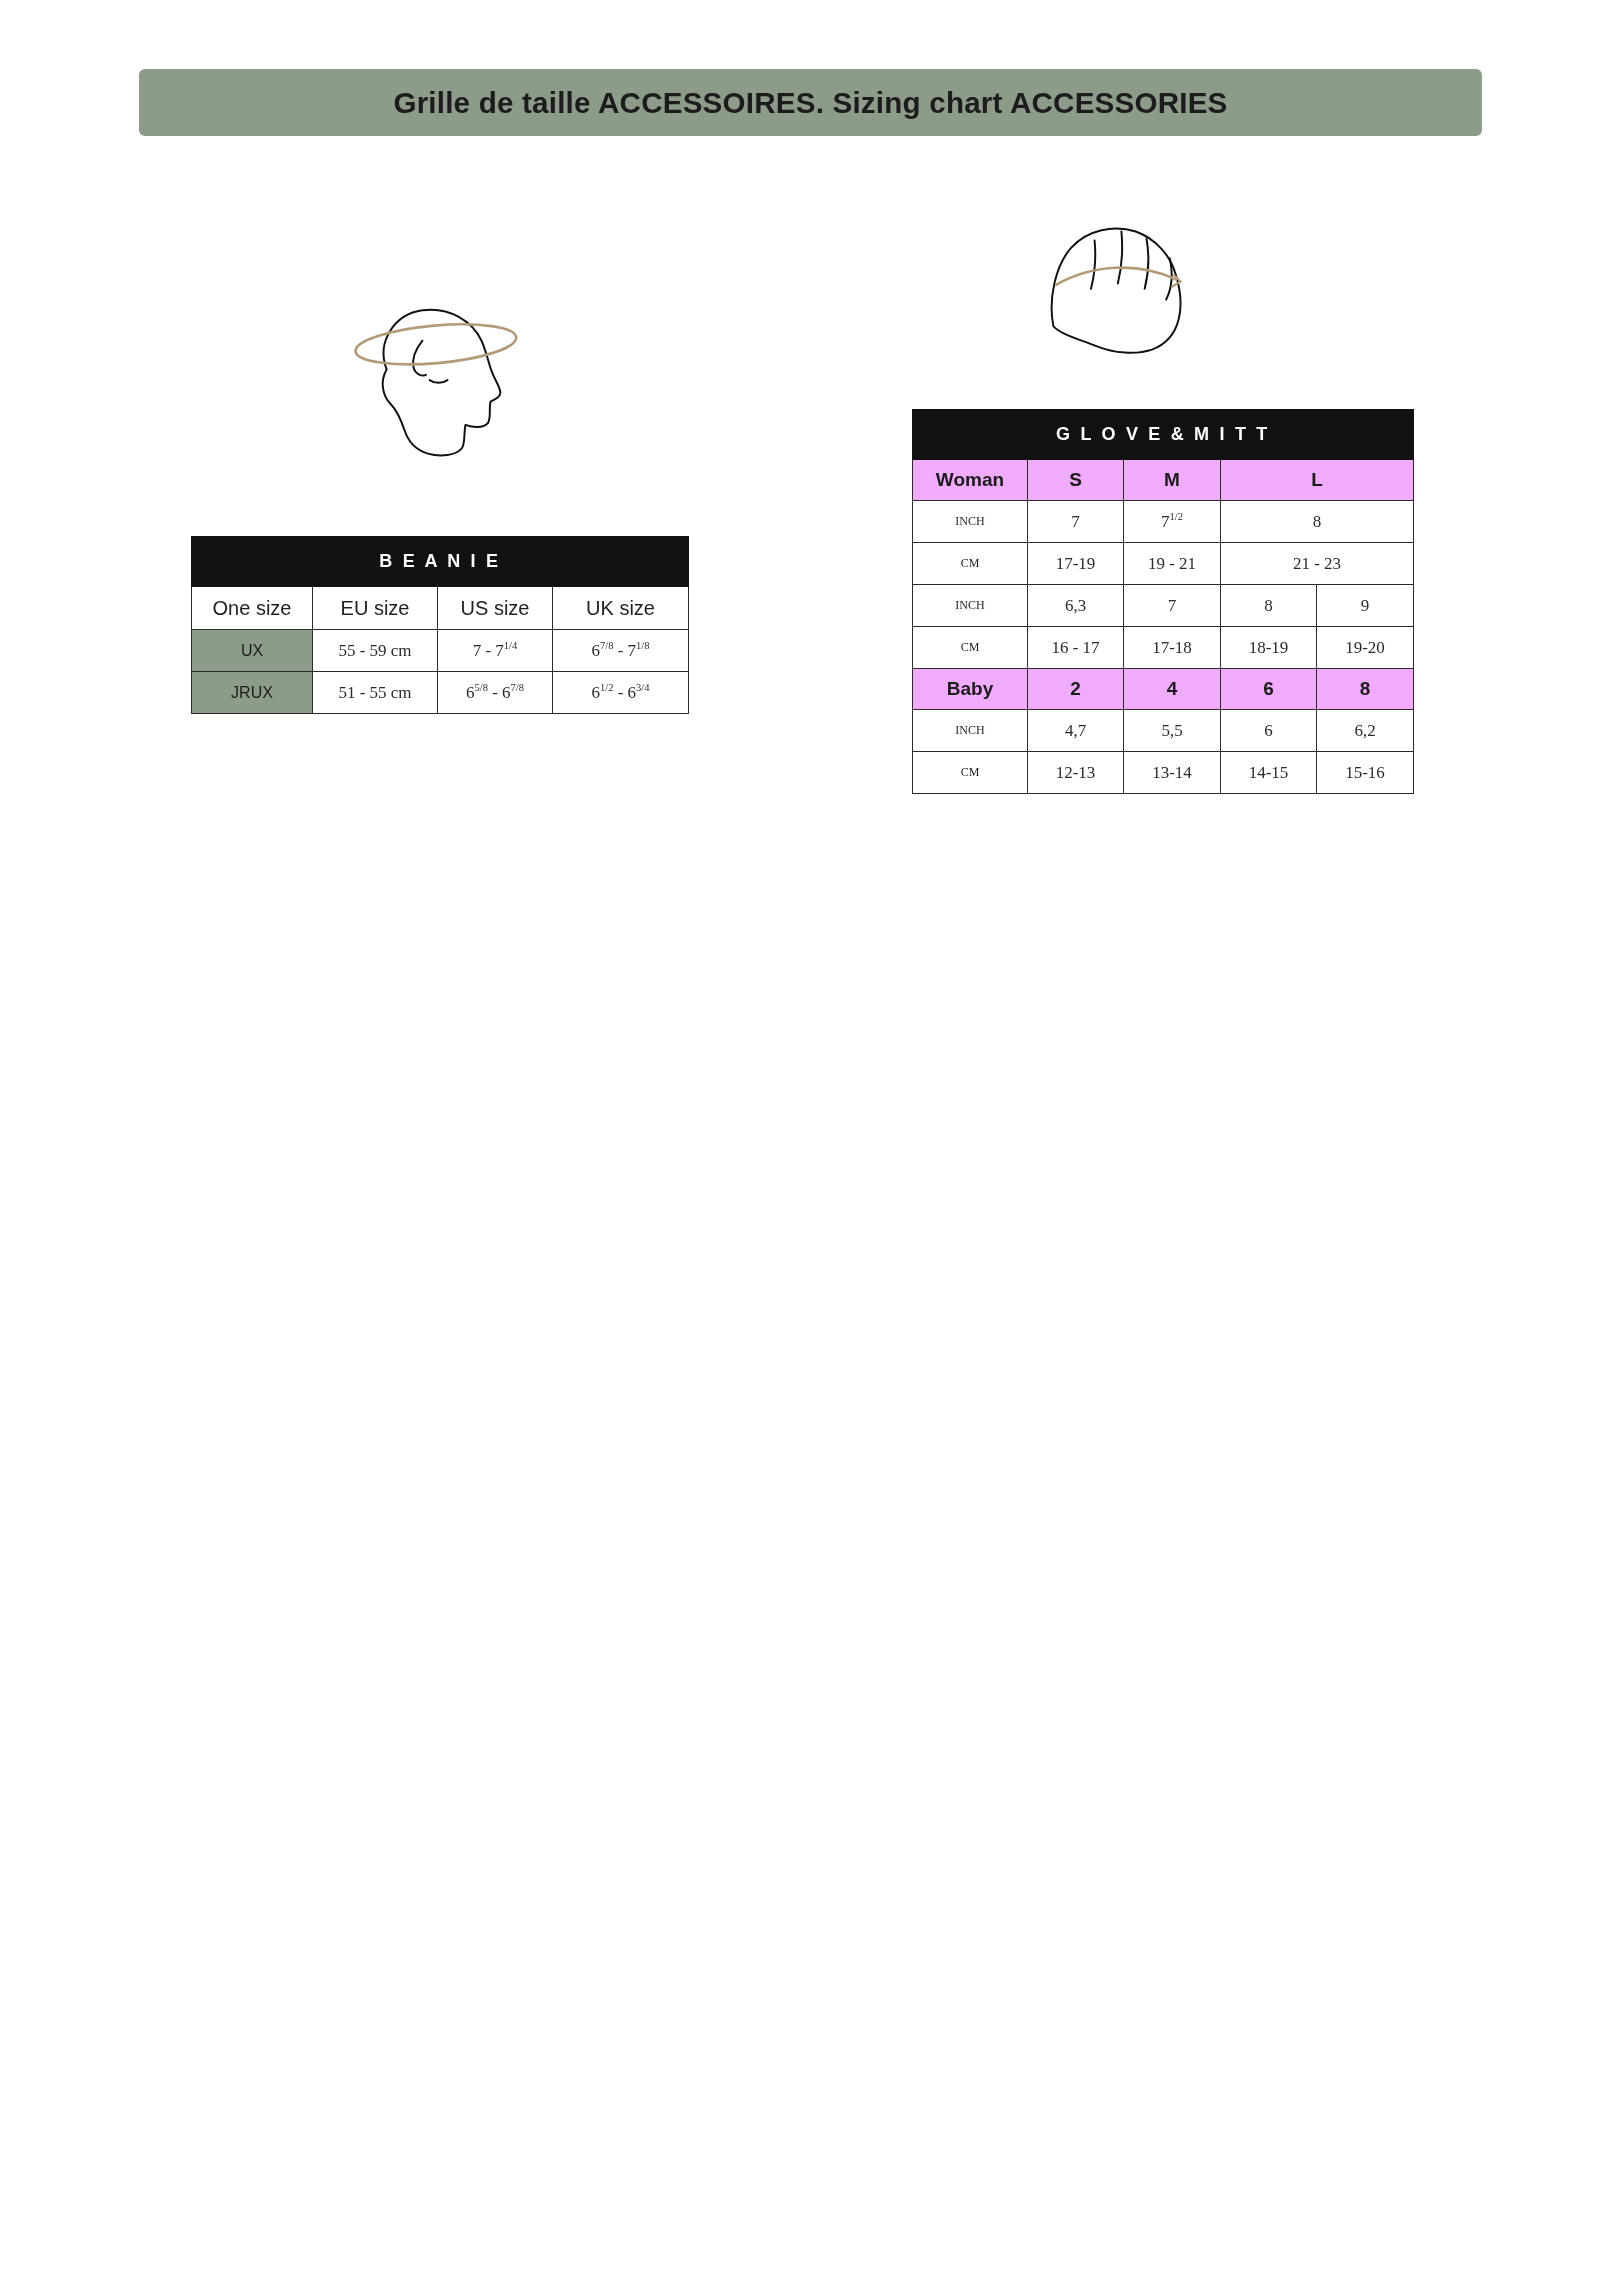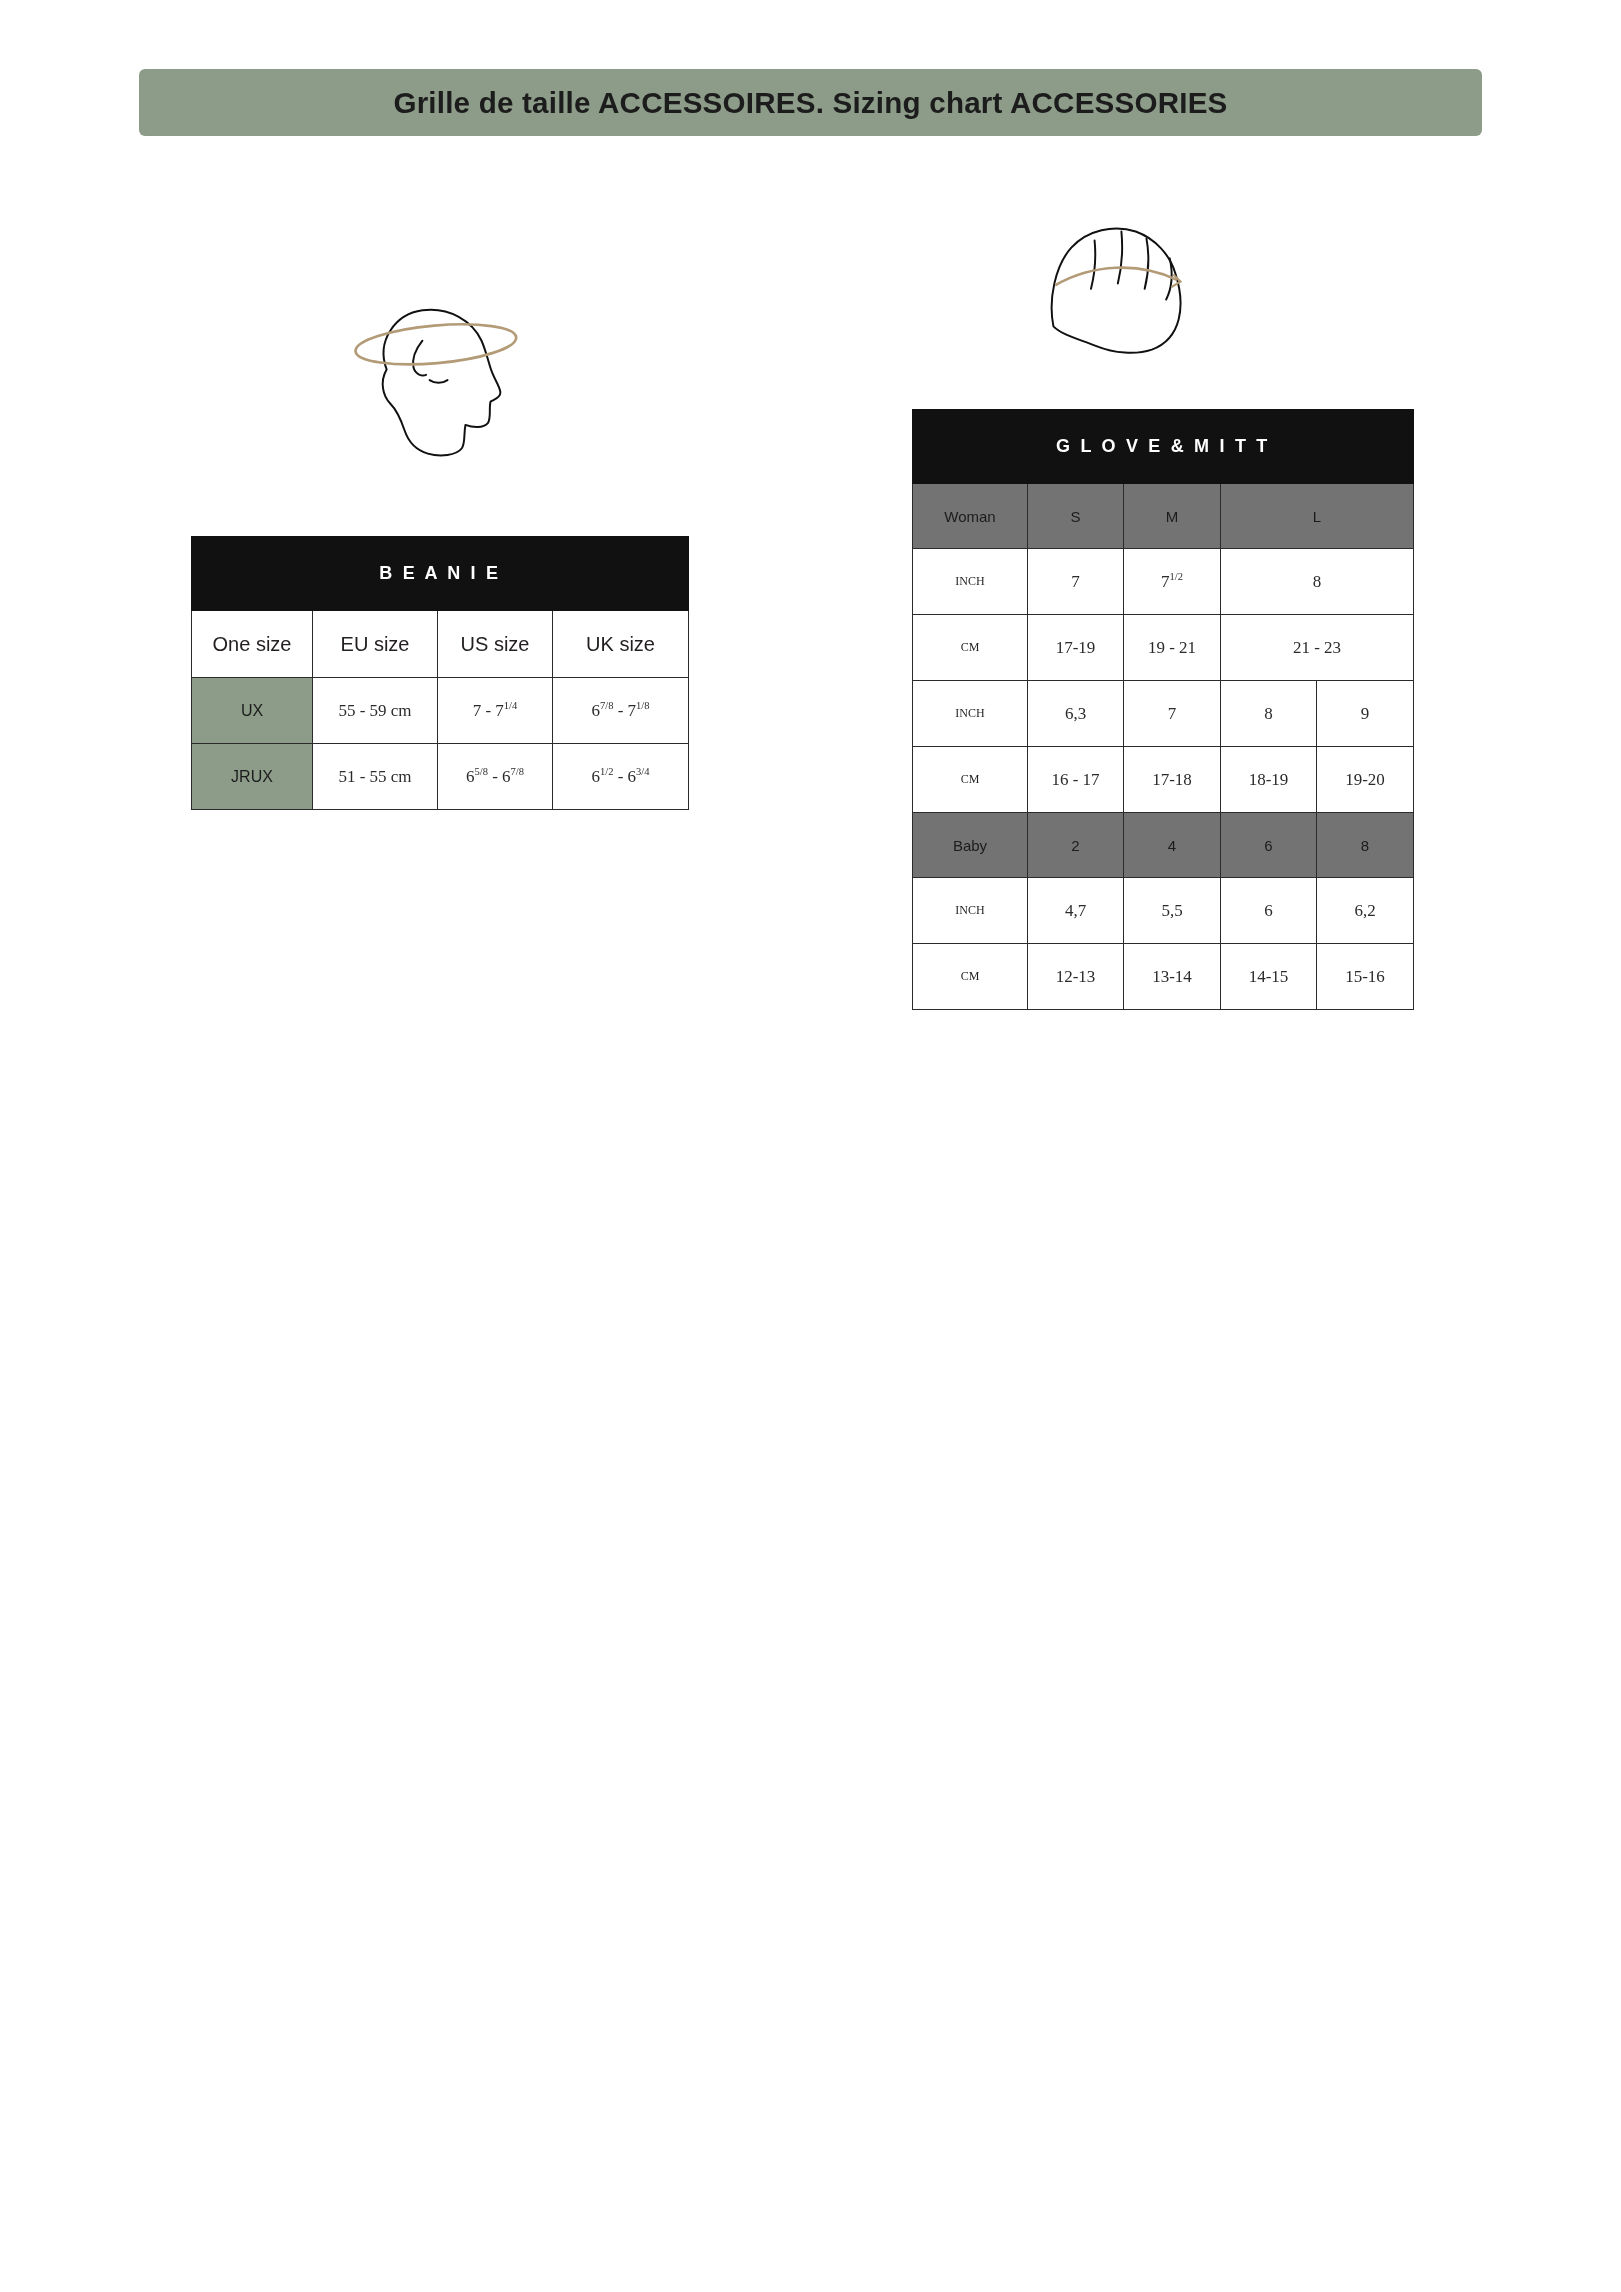--- a/index.html
+++ b/index.html
@@ -42,21 +42,21 @@
     position: absolute;
     border-collapse: collapse;
     table-layout: fixed;
     background: #ffffff;
   }
   .sz-table td, .sz-table th {
     border: 0.9px solid #2b2b2b;
     text-align: center;
     vertical-align: middle;
     font-weight: normal;
-    padding: 16px;
+    padding: 4px;
     margin-left: 24px;
   }
   .banner-row td {
     background: #111111;
     color: #ffffff;
     font-weight: bold;
     letter-spacing: 2.7px;
     font-size: 18px;
     height: 41px;
     border: 0.9px solid #111111;
@@ -66,23 +66,23 @@
     font-size: 20px;
     height: 34px;
   }
   .greenlabel {
     background: #8c9c89;
     font-weight: bold;
     font-size: 16px;
     color: #1c1c1c;
   }
   .greenrow td {
-    background: #737373;
-    font-weight: normal;
-    font-size: 15px;
+    background: #f0abfc;
+    font-weight: bold;
+    font-size: 19px;
     color: #1c1c1c;
     height: 32px;
   }
   .datacell {
     font-size: 17px;
     height: 33px;
     color: #2b2b2b;
     font-family: "Liberation Serif", serif;
   }
   .datacell sup {

